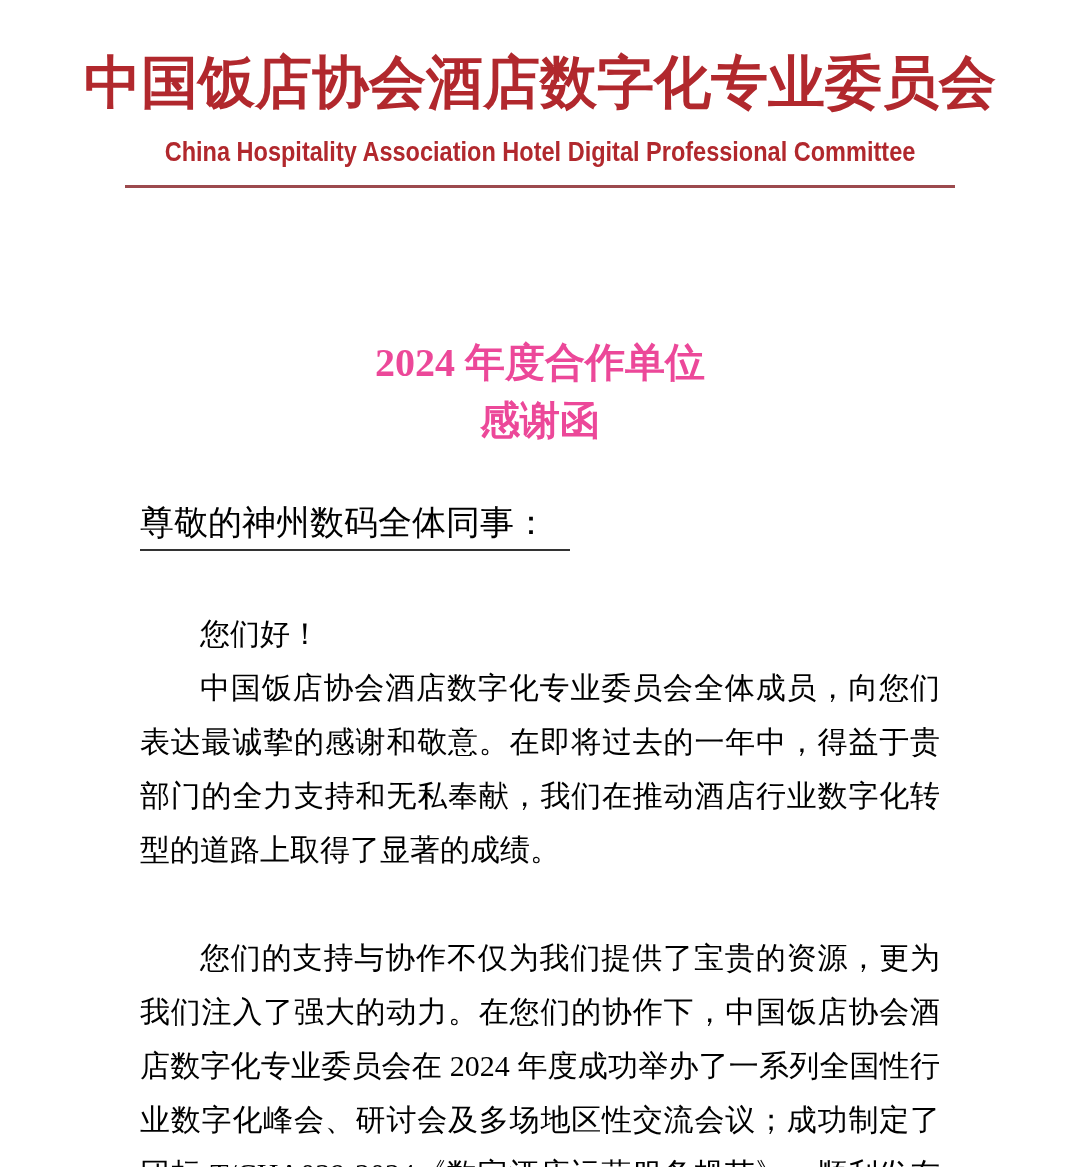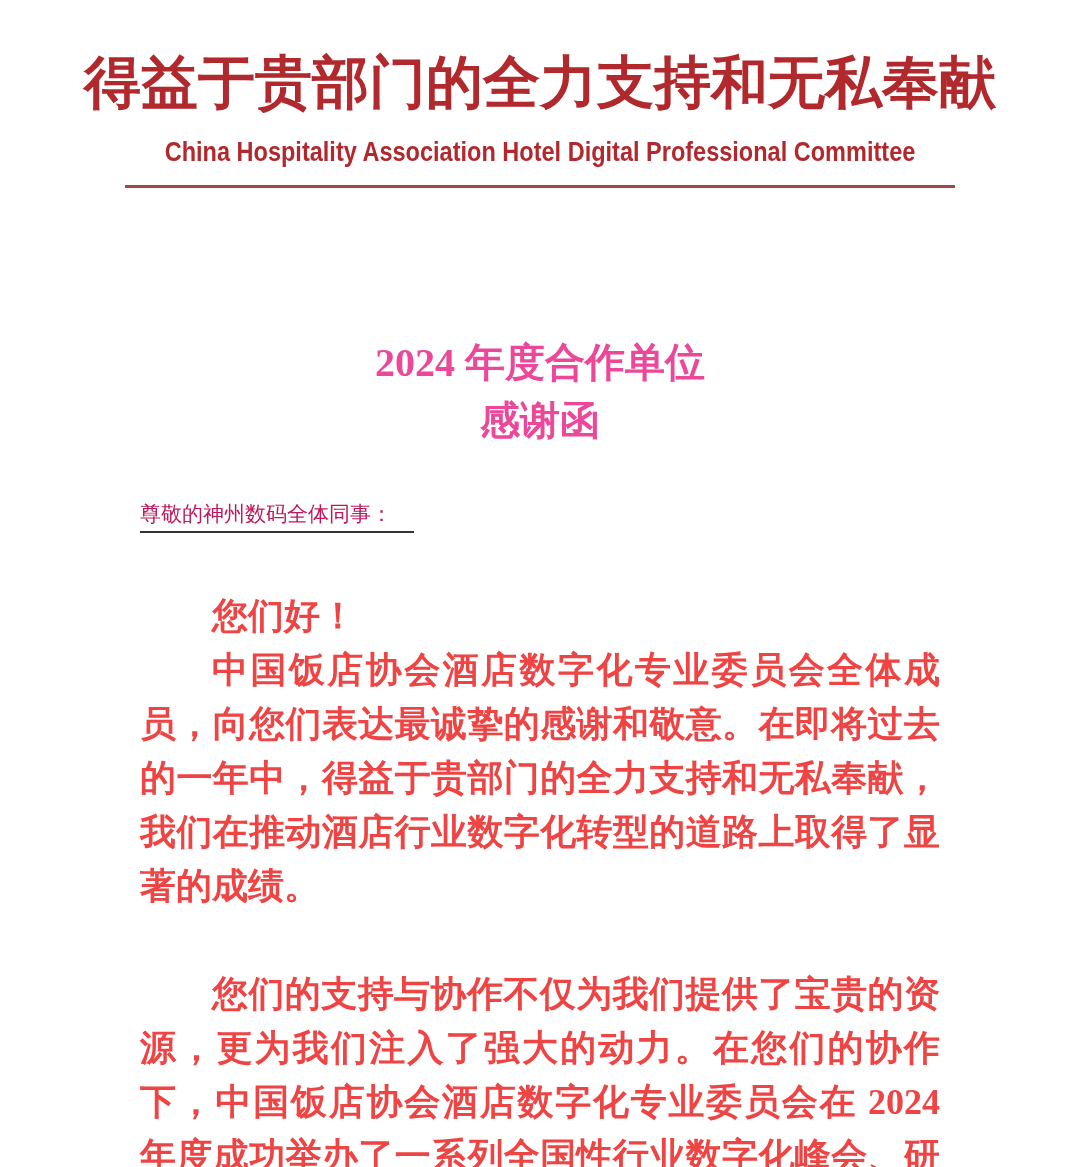--- a/index.html
+++ b/index.html
@@ -62,49 +62,48 @@
   .title-block {
     margin-top: 146px;
     text-align: center;
     color: #ec4899;
     font-size: 40px;
     font-weight: 700;
     line-height: 58px;
   }
   .salutation {
     margin: 50px 0 56px 0;
-    font-size: 21px;
-    color: #be185d;
+    font-size: 34px;
+    color: #000000;
     font-family: Liberation Mono, monospace;
   }
   .salutation-text {
     display: inline-block;
     border-bottom: 2px solid #333333;
     padding: 0 22px 3px 0;
   }
   .para {
     margin: 0;
-    font-size: 36px;
+    font-size: 30px;
     line-height: 54px;
     text-align: justify;
     text-indent: 2em;
-    color: #ef4444;
-    font-weight: bold;
+    color: #000000;
   }
   .para-gap {
     margin-top: 54px;
   }
 </style>
 </head>
 <body>
 
 <div class="page">
 
   <header class="letterhead">
-    <div class="org-zh">得益于贵部门的全力支持和无私奉献</div>
+    <div class="org-zh">中国饭店协会酒店数字化专业委员会</div>
     <div class="org-en-wrap">
       <span class="org-en">China Hospitality Association Hotel Digital Professional Committee</span>
     </div>
     <div class="rule"></div>
   </header>
 
   <main class="content">
 
     <div class="title-block">
       <div>2024 年度合作单位</div>

